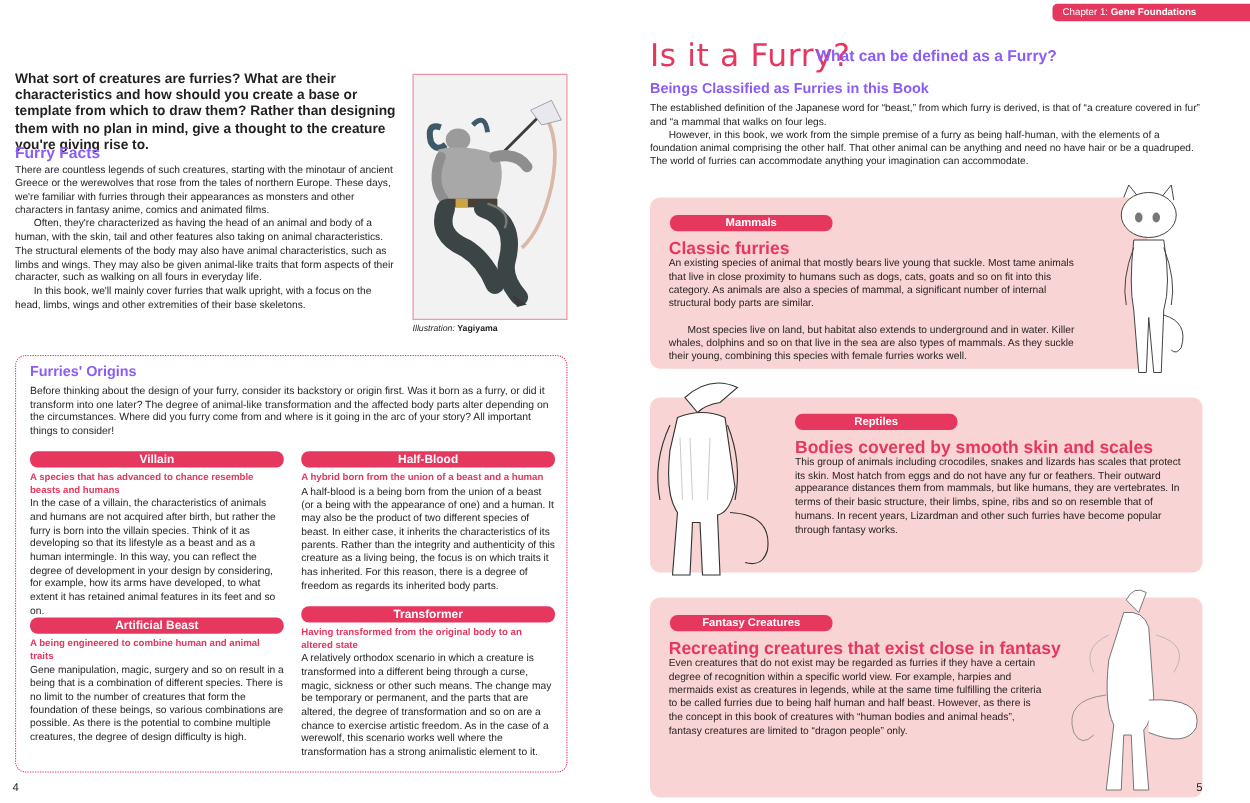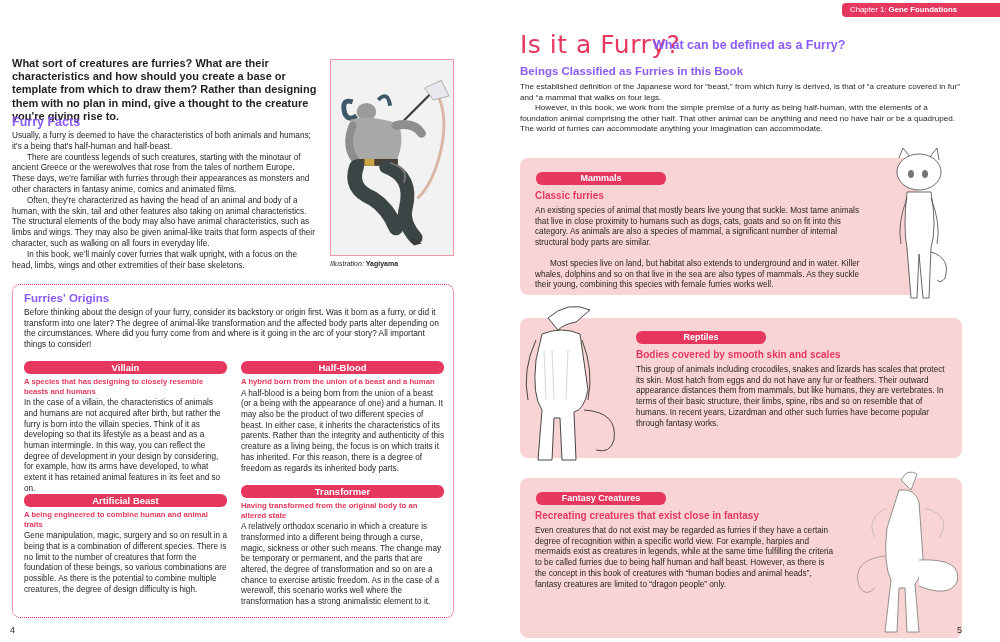--- a/index.html
+++ b/index.html
@@ -44,35 +44,34 @@
   .chapter-tab { position: absolute; right: 0; top: 3px; width: 158px; height: 14px; background: #e6375f; border-radius: 4px 0 0 4px; color: #fff; font-size: 7.8px; line-height: 14px; padding-left: 8px; }
   .chapter-tab b { font-weight: bold; }
   .r-title { position: absolute; left: 20px; top: 30px; font-size: 25px; }
   .r-subtitle { position: absolute; left: 153px; top: 38px; font-size: 12.5px; font-weight: bold; }
   .r-heading { position: absolute; left: 20px; top: 65px; font-size: 11.5px; font-weight: bold; }
   .r-intro { position: absolute; left: 20px; top: 82px; width: 445px; font-size: 8.1px; line-height: 10.6px; }
   .r-intro p + p { text-indent: 15px; }
 
   .panel { position: absolute; background: #f9d4d4; border-radius: 8px; }
   .panel .pill { position: absolute; width: 130px; height: 13px; line-height: 13px; font-size: 9px; }
-  .panel .sub-h { position: absolute; font-size: 10px; font-weight: bold; color: #e6375f; }
+  .panel .sub-h { position: absolute; font-size: 14px; font-weight: bold; color: #e6375f; }
   .panel .txt { position: absolute; font-size: 8.2px; line-height: 10.7px; }
   .panel .txt p + p { text-indent: 15px; margin-top: 10px; }
 
   .art { position: absolute; }
 </style>
 </head>
 <body>
 
 <div class="page page-left">
   <p class="intro">What sort of creatures are furries? What are their characteristics and how should you create a base or template from which to draw them? Rather than designing them with no plan in mind, give a thought to the creature you're giving rise to.</p>
 
   <h2 class="facts-heading pink">Furry Facts</h2>
   <div class="facts-body">
-    <p>Usually, a furry is deemed to have the characteristics of both animals and humans; it's a being that's half-human and half-beast.</p>
     <p>There are countless legends of such creatures, starting with the minotaur of ancient Greece or the werewolves that rose from the tales of northern Europe. These days, we're familiar with furries through their appearances as monsters and other characters in fantasy anime, comics and animated films.</p>
     <p>Often, they're characterized as having the head of an animal and body of a human, with the skin, tail and other features also taking on animal characteristics. The structural elements of the body may also have animal characteristics, such as limbs and wings. They may also be given animal-like traits that form aspects of their character, such as walking on all fours in everyday life.</p>
     <p>In this book, we'll mainly cover furries that walk upright, with a focus on the head, limbs, wings and other extremities of their base skeletons.</p>
   </div>
 
   <div class="figure">
     <svg viewBox="0 0 124 197">
       <rect width="124" height="197" fill="#f2f2f2"></rect>
 
       <path d="M105 30 Q120 50 112 90 Q104 125 88 140" stroke="#d9b8a8" stroke-width="3" fill="none"></path>
@@ -103,21 +102,21 @@
     <i>Illustration:</i>
     <b>Yagiyama</b>
   </div>
 
   <div class="origins-box"></div>
   <h2 class="origins-heading pink">Furries' Origins</h2>
   <p class="origins-intro">Before thinking about the design of your furry, consider its backstory or origin first. Was it born as a furry, or did it transform into one later? The degree of animal-like transformation and the affected body parts alter depending on the circumstances. Where did you furry come from and where is it going in the arc of your story? All important things to consider!</p>
 
   <div class="card" style="left:24px; top:361px;">
     <div class="pill">Villain</div>
-    <div class="sub">A species that has designing to closely resemble beasts and humans</div>
+    <div class="sub">A species that has advanced to chance resemble beasts and humans</div>
     <div class="body-s">In the case of a villain, the characteristics of animals and humans are not acquired after birth, but rather the furry is born into the villain species. Think of it as developing so that its lifestyle as a beast and as a human intermingle. In this way, you can reflect the degree of development in your design by considering, for example, how its arms have developed, to what extent it has retained animal features in its feet and so on.</div>
   </div>
 
   <div class="card" style="left:241px; top:361px;">
     <div class="pill">Half-Blood</div>
     <div class="sub">A hybrid born from the union of a beast and a human</div>
     <div class="body-s">A half-blood is a being born from the union of a beast (or a being with the appearance of one) and a human. It may also be the product of two different species of beast. In either case, it inherits the characteristics of its parents. Rather than the integrity and authenticity of this creature as a living being, the focus is on which traits it has inherited. For this reason, there is a degree of freedom as regards its inherited body parts.</div>
   </div>
 
   <div class="card" style="left:24px; top:494px;">

